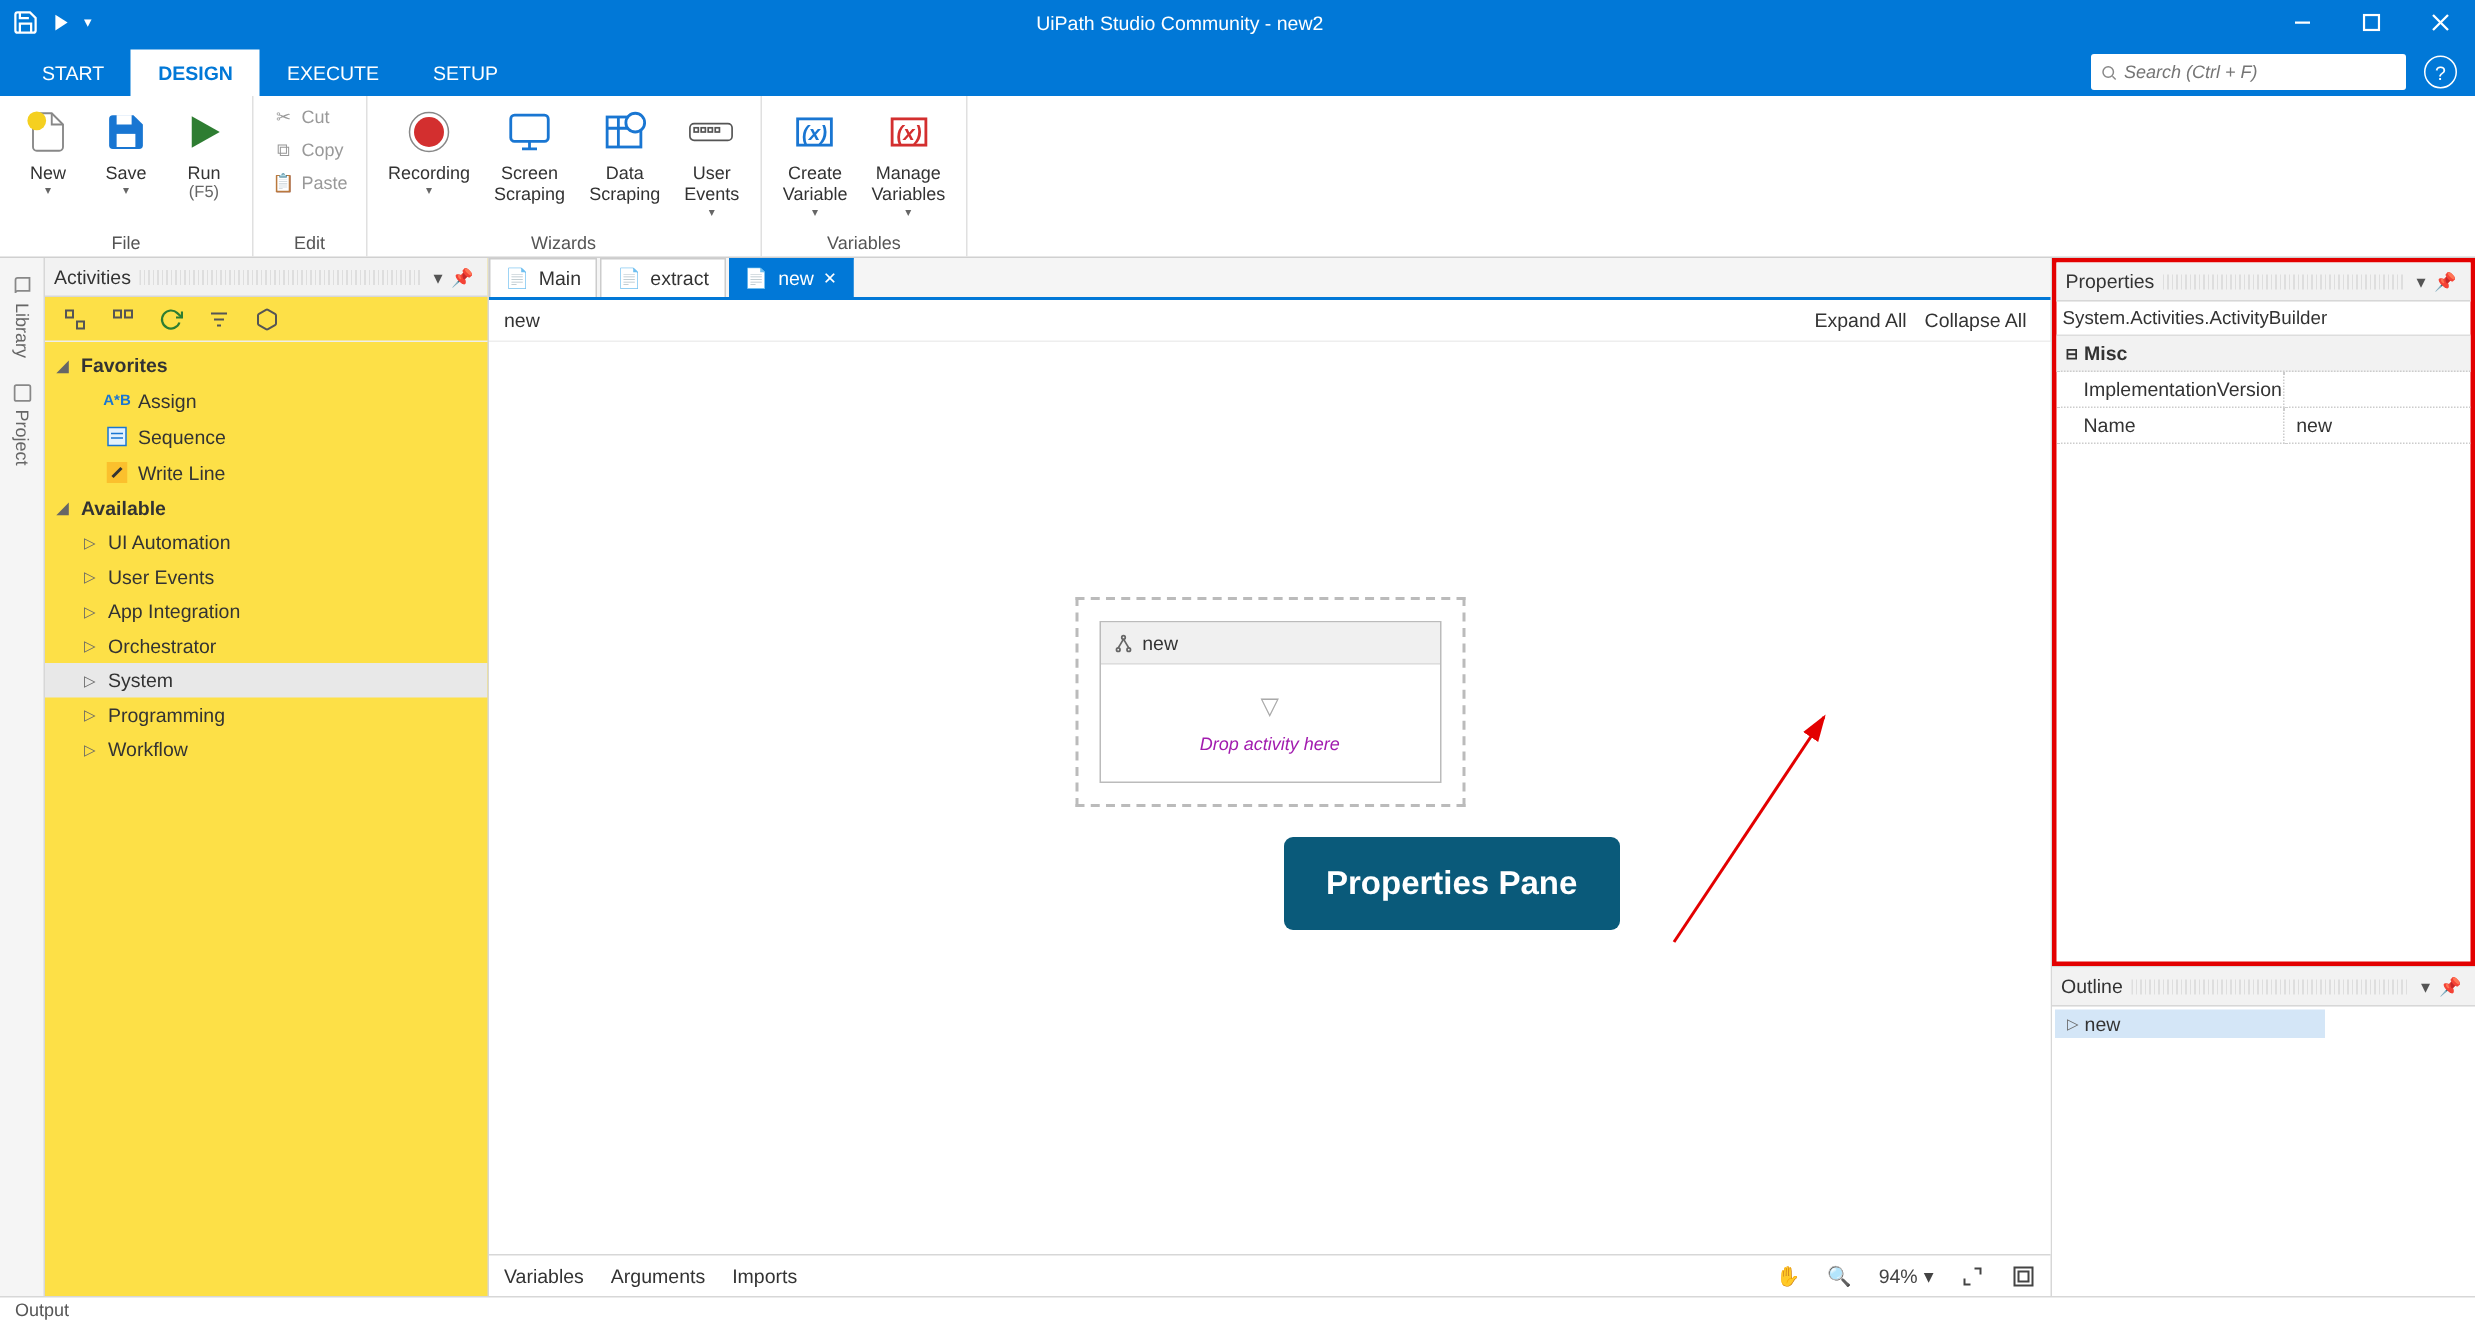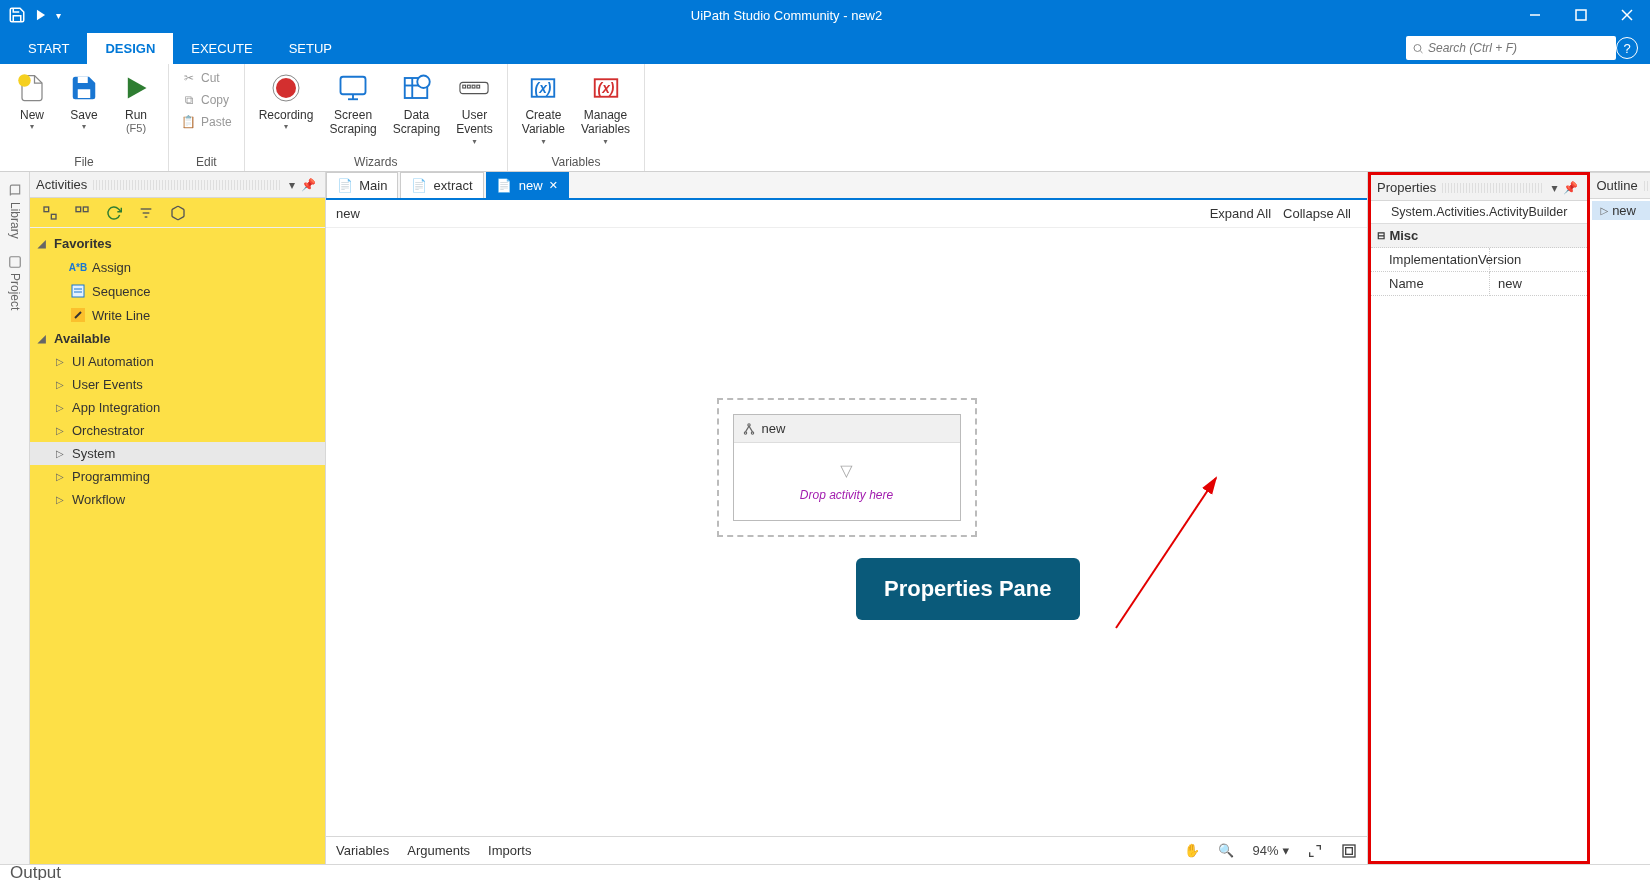--- a/index.html
+++ b/index.html
@@ -9,21 +9,21 @@
 .titlebar { background: #0178d7; height: 30px; display: flex; align-items: center; color: #fff; }
 .titlebar .quick { display: flex; gap: 8px; padding-left: 8px; align-items: center; }
 .titlebar .title { flex: 1; text-align: center; font-size: 13px; }
 .titlebar .wincontrols { display: flex; }
 .titlebar .wincontrols div { width: 46px; height: 30px; display: flex; align-items: center; justify-content: center; }
 
 
 .ribtabs { background: #0178d7; height: 34px; display: flex; align-items: flex-end; padding-left: 10px; color: #fff; }
 .ribtabs .tab { padding: 8px 18px; font-size: 13px; cursor: pointer; }
 .ribtabs .tab.active { background: #fff; color: #0178d7; font-weight: 600; }
-.ribtabs .rightside { margin-left: auto; display: flex; align-items: center; gap: 0; padding-right: 12px; padding-bottom: 4px; }
+.ribtabs .rightside { margin-left: auto; display: flex; align-items: center; gap: 12px; padding-right: 12px; padding-bottom: 4px; }
 .searchbox { background: #fff; border-radius: 2px; height: 24px; width: 210px; display: flex; align-items: center; padding: 0 6px; color: #888; gap: 4px; }
 .searchbox input { border: none; outline: none; font-size: 12px; color: #555; font-style: italic; width: 100%; }
 .help-circle { width: 22px; height: 22px; border: 1px solid #fff; border-radius: 50%; display: flex; align-items: center; justify-content: center; font-size: 13px; }
 
 
 .ribbon { background: #fff; border-bottom: 1px solid #d0d0d0; height: 108px; display: flex; }
 .ribgroup { border-right: 1px solid #e0e0e0; padding: 4px 8px 2px; display: flex; flex-direction: column; }
 .ribgroup .items { display: flex; gap: 4px; flex: 1; align-items: flex-start; }
 .ribgroup .label { text-align: center; font-size: 12px; color: #555; padding-top: 2px; }
 .bigbtn { display: flex; flex-direction: column; align-items: center; padding: 2px 6px; cursor: pointer; font-size: 12px; text-align: center; line-height: 1.2; }
@@ -76,34 +76,34 @@
 
 .annotation-box { position: absolute; background: #0a5a7a; color: #fff; font-size: 22px; font-weight: 600; padding: 18px 28px; border-radius: 6px; }
 .annotation-arrow { position: absolute; }
 
 
 .designer-footer { height: 28px; border-top: 1px solid #d7d7d7; display: flex; align-items: center; padding: 0 10px; font-size: 13px; gap: 18px; }
 .designer-footer .spacer { flex: 1; }
 .designer-footer .ftool { display: flex; align-items: center; gap: 4px; color: #444; }
 
 
-.rightcol { width: 282px; display: flex; flex-direction: row; }
+.rightcol { width: 282px; display: flex; flex-direction: column; }
 .properties { flex: 1; display: flex; flex-direction: column; border: 3px solid #e30000; }
-.prop-sub { padding: 4px 20px; border-bottom: 1px solid #ddd; font-size: 12.5px; }
+.prop-sub { padding: 4px 4px; border-bottom: 1px solid #ddd; font-size: 12.5px; }
 .prop-grid { flex: 1; font-size: 13px; }
 .prop-cat { background: #f2f2f2; padding: 4px 6px; font-weight: 600; display: flex; align-items: center; gap: 4px; border-bottom: 1px dotted #ccc; }
 .prop-row { display: flex; }
 .prop-row .k { width: 55%; padding: 4px 8px 4px 18px; border-right: 1px dotted #ccc; border-bottom: 1px dotted #ccc; }
 .prop-row .v { flex: 1; padding: 4px 8px; border-bottom: 1px dotted #ccc; }
 .outline { height: 220px; border-top: 1px solid #d7d7d7; display: flex; flex-direction: column; }
 .outline-body { flex: 1; padding: 2px; }
 .outline-item { display: flex; align-items: center; gap: 4px; padding: 2px 8px; background: #d4e6f7; font-size: 13px; width: 180px; }
 
 
-.output { height: 16px; border-top: 1px solid #d7d7d7; padding: 0 10px; font-size: 17px; color: #555; display: flex; align-items: center; }
+.output { height: 16px; border-top: 1px solid #d7d7d7; padding: 0 10px; font-size: 12px; color: #555; display: flex; align-items: center; }
 
 svg { display: block; }
 </style>
 </head>
 <body>
 
 <div class="titlebar">
   <div class="quick">
     <div>
       <svg width="18" height="18" viewBox="0 0 24 24" fill="none" stroke="#fff" stroke-width="2">

